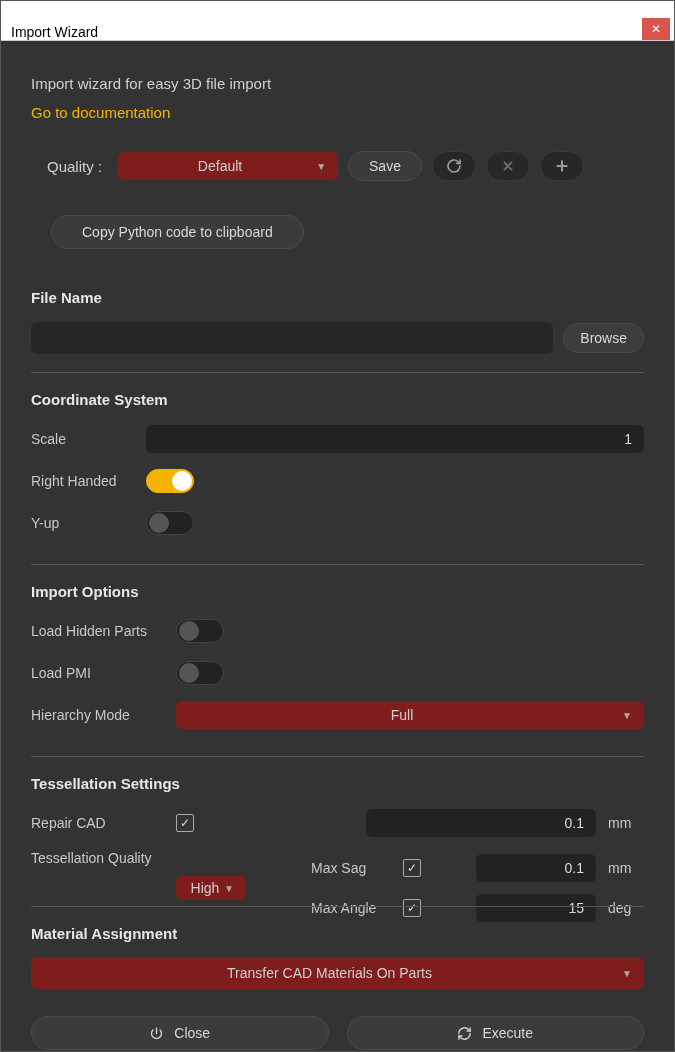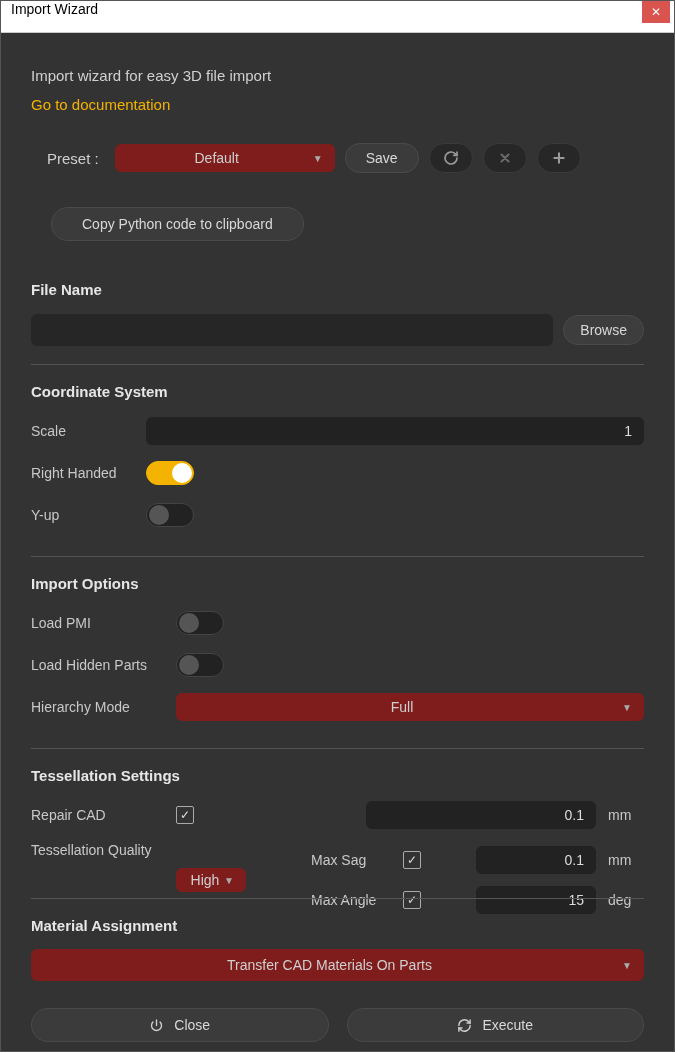--- a/index.html
+++ b/index.html
@@ -7,25 +7,25 @@
     width: 675px;
     height: 1052px;
     background: #ffffff;
     font-family: "Segoe UI", Arial, sans-serif;
     font-size: 14px;
     color: #d8d8d8;
     overflow: hidden;
     border: 1px solid #555;
   }
   .titlebar {
-    height: 32px;
+    height: 40px;
     background: #ffffff;
     color: #000;
     display: flex;
-    align-items: flex-start;
+    align-items: flex-end;
     padding-left: 10px;
     font-size: 14px;
     border-bottom: 1px solid #ccc;
   }
   .titlebar .spacer { flex: 1; }
   .titlebar .close-btn {
     width: 28px;
     height: 22px;
     background: #d9534f;
     color: #fff;
@@ -237,21 +237,21 @@
     <span>✕</span>
   </div>
 </div>
 
 <div class="content">
 
   <div class="intro">Import wizard for easy 3D file import</div>
   <a class="doclink">Go to documentation</a>
 
   <div class="preset-row">
-    <span class="preset-label">Preset :</span>
+    <span class="preset-label">Quality :</span>
     <div class="select-box" style="min-width:220px;">
       <span>Default</span>
       <span class="chev">▼</span>
     </div>
     <div class="pill-btn" style="padding:6px 20px;">
       <span>Save</span>
     </div>
     <div class="icon-btn">
       <span>
         <svg width="16" height="16" viewBox="0 0 24 24" fill="none" stroke="#9a9a9a" stroke-width="2.5" stroke-linecap="round">
@@ -305,27 +305,27 @@
   <div class="row">
     <span class="row-label coord-label-col">Y-up</span>
     <div class="toggle">
         <div class="knob"></div>
       </div>
   </div>
   <div class="divider"></div>
 
   <div class="section-title">Import Options</div>
   <div class="row">
-    <span class="row-label import-label-col">Load PMI</span>
+    <span class="row-label import-label-col">Load Hidden Parts</span>
     <div class="toggle">
         <div class="knob"></div>
       </div>
   </div>
   <div class="row">
-    <span class="row-label import-label-col">Load Hidden Parts</span>
+    <span class="row-label import-label-col">Load PMI</span>
     <div class="toggle">
         <div class="knob"></div>
       </div>
   </div>
   <div class="row">
     <span class="row-label import-label-col">Hierarchy Mode</span>
     <div class="select-box full">
       <span>Full</span>
       <span class="chev">▼</span>
     </div>

